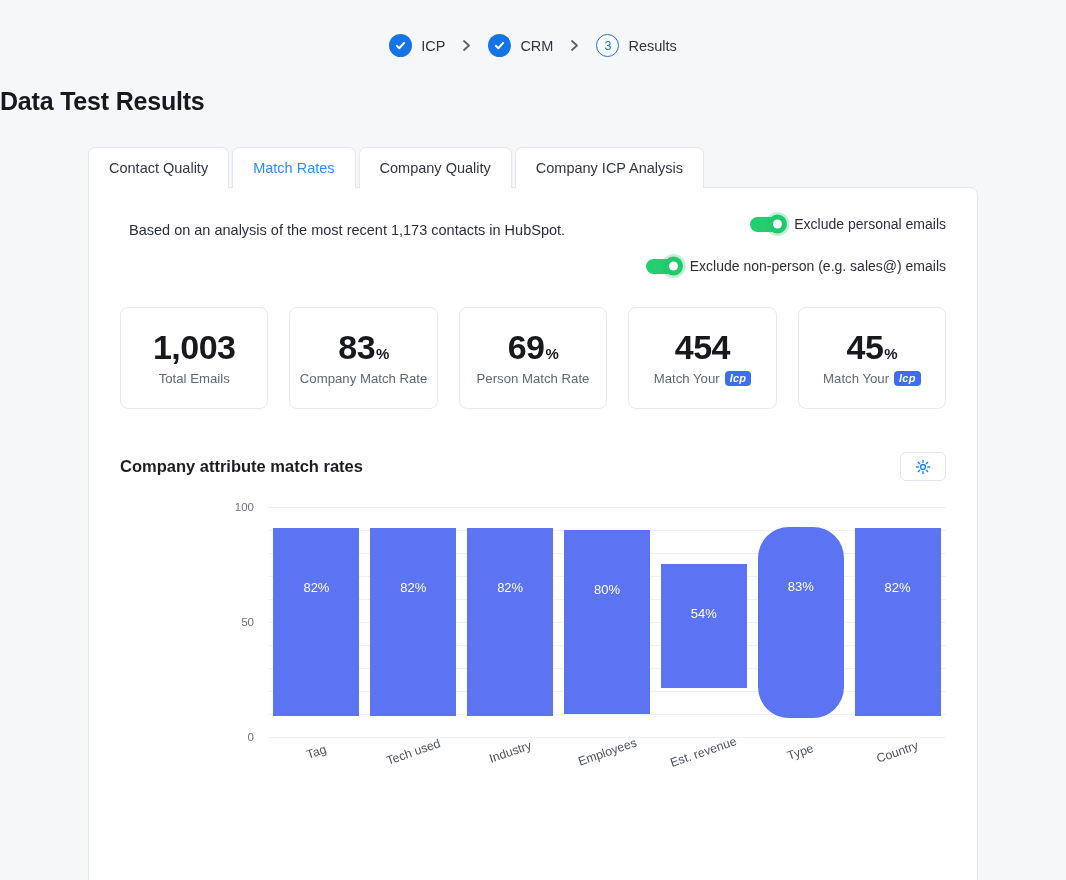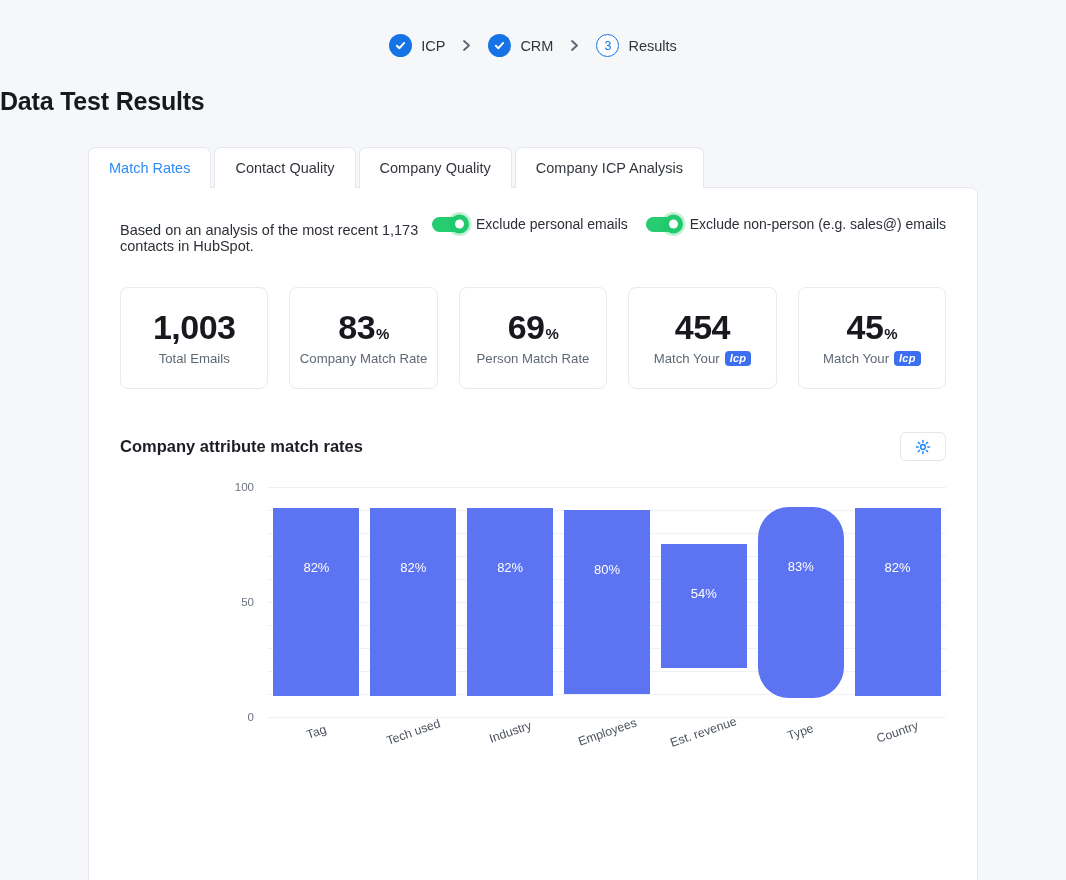--- a/index.html
+++ b/index.html
@@ -104,31 +104,32 @@
     top: -1px;
     min-height: 700px;
     padding: 28px 31px 0 31px;
   }
 
   
   .toprow {
     display: flex;
     justify-content: space-between;
     align-items: flex-start;
+    margin-left: 9px;
   }
   .basis-text {
     font-size: 14.5px;
     color: #2b2f37;
     padding-top: 6px;
   }
   .toggles {
     display: flex;
-    flex-direction: row;
+    flex-direction: column;
     align-items: flex-end;
-    gap: 18px;
+    gap: 26px;
     justify-content: flex-end;
   }
   .toggle-row {
     display: flex;
     align-items: center;
     gap: 10px;
   }
   .switch {
     width: 34px; height: 15px;
     background: #25cc70;
@@ -353,22 +354,22 @@
   <div class="step">
     <span class="step-badge current">3</span>
     <span class="step-label">Results</span>
   </div>
 
 </div>
 
 <h1 class="page-title">Data Test Results</h1>
 
 <div class="tabs-wrap">
+  <div class="tab">Contact Quality</div>
   <div class="tab active">Match Rates</div>
-  <div class="tab">Contact Quality</div>
   <div class="tab">Company Quality</div>
   <div class="tab">Company ICP Analysis</div>
 </div>
 
 <div class="panel">
 
   <div class="toprow">
     <div class="basis-text">Based on an analysis of the most recent 1,173 contacts in HubSpot.</div>
 
     <div class="toggles">

